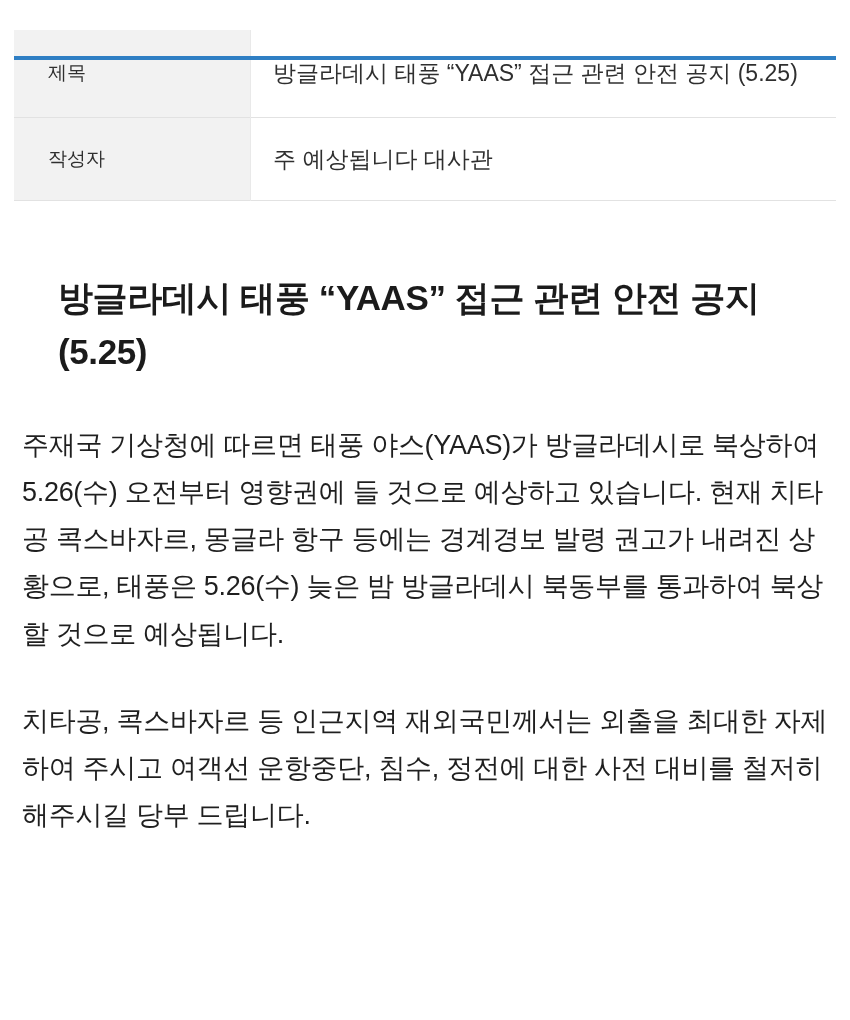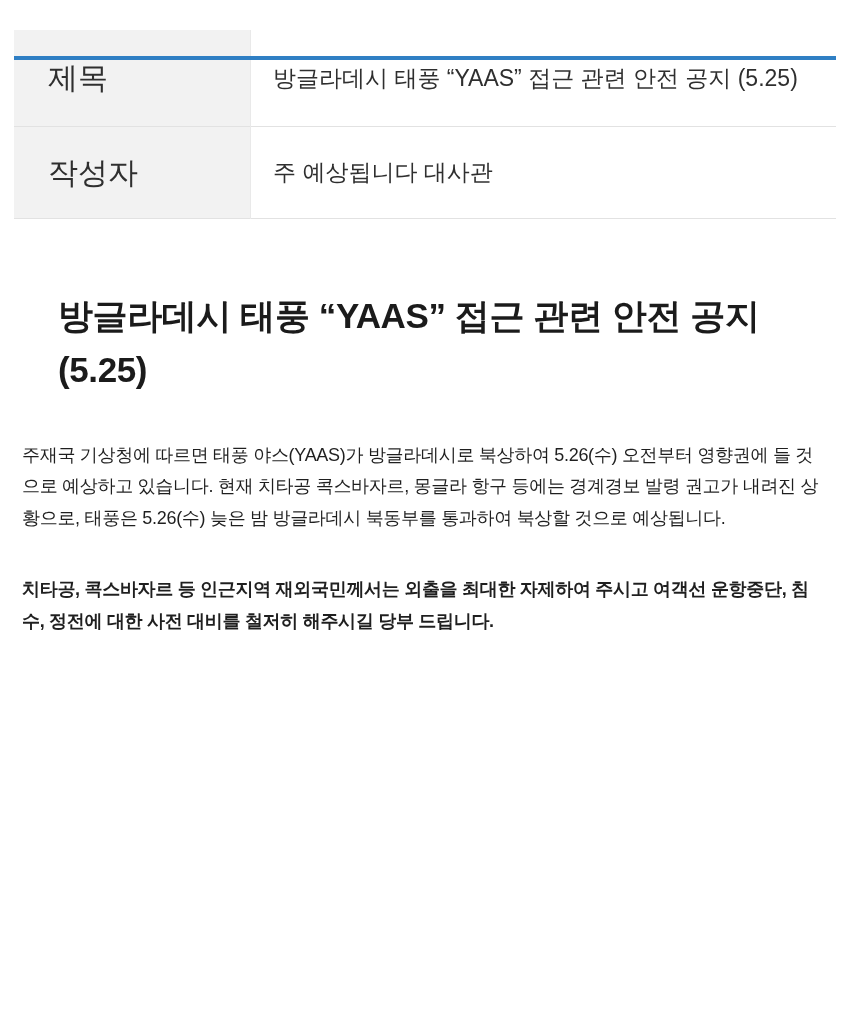--- a/index.html
+++ b/index.html
@@ -40,21 +40,21 @@
     table-layout: fixed;
   }
   .meta-table tr {
     border-bottom: 1px solid #e2e2e2;
   }
   .meta-table th {
     width: 202px;
     background: #f2f2f2;
     text-align: left;
     font-weight: 400;
-    font-size: 30px;
+    font-size: 19px;
     color: #2f2f2f;
     padding: 24px 0 24px 34px;
     vertical-align: middle;
     border-right: 1px solid #e9e9e9;
     line-height: 1.45;
   }
   .meta-table td {
     font-size: 23px;
     color: #2f2f2f;
     padding: 24px 24px 24px 22px;
@@ -74,29 +74,28 @@
   .article-title {
     font-size: 35px;
     font-weight: bold;
     line-height: 1.55;
     color: #1b1b1b;
     margin: 0 0 42px 0;
     padding: 0 30px 0 36px;
     letter-spacing: -0.4px;
   }
   .article-body p {
-    font-size: 18px;
+    font-size: 27px;
     line-height: 1.75;
     color: #1f1f1f;
     margin: 0 0 40px 0;
     letter-spacing: -0.3px;
   }
   .article-body p:last-child {
     margin-bottom: 0;
-    font-weight: bold;
   }
 </style>
 </head>
 <body>
 
 <div class="page">
 
   <div class="top-rule"></div>
 
   <table class="meta-table">

